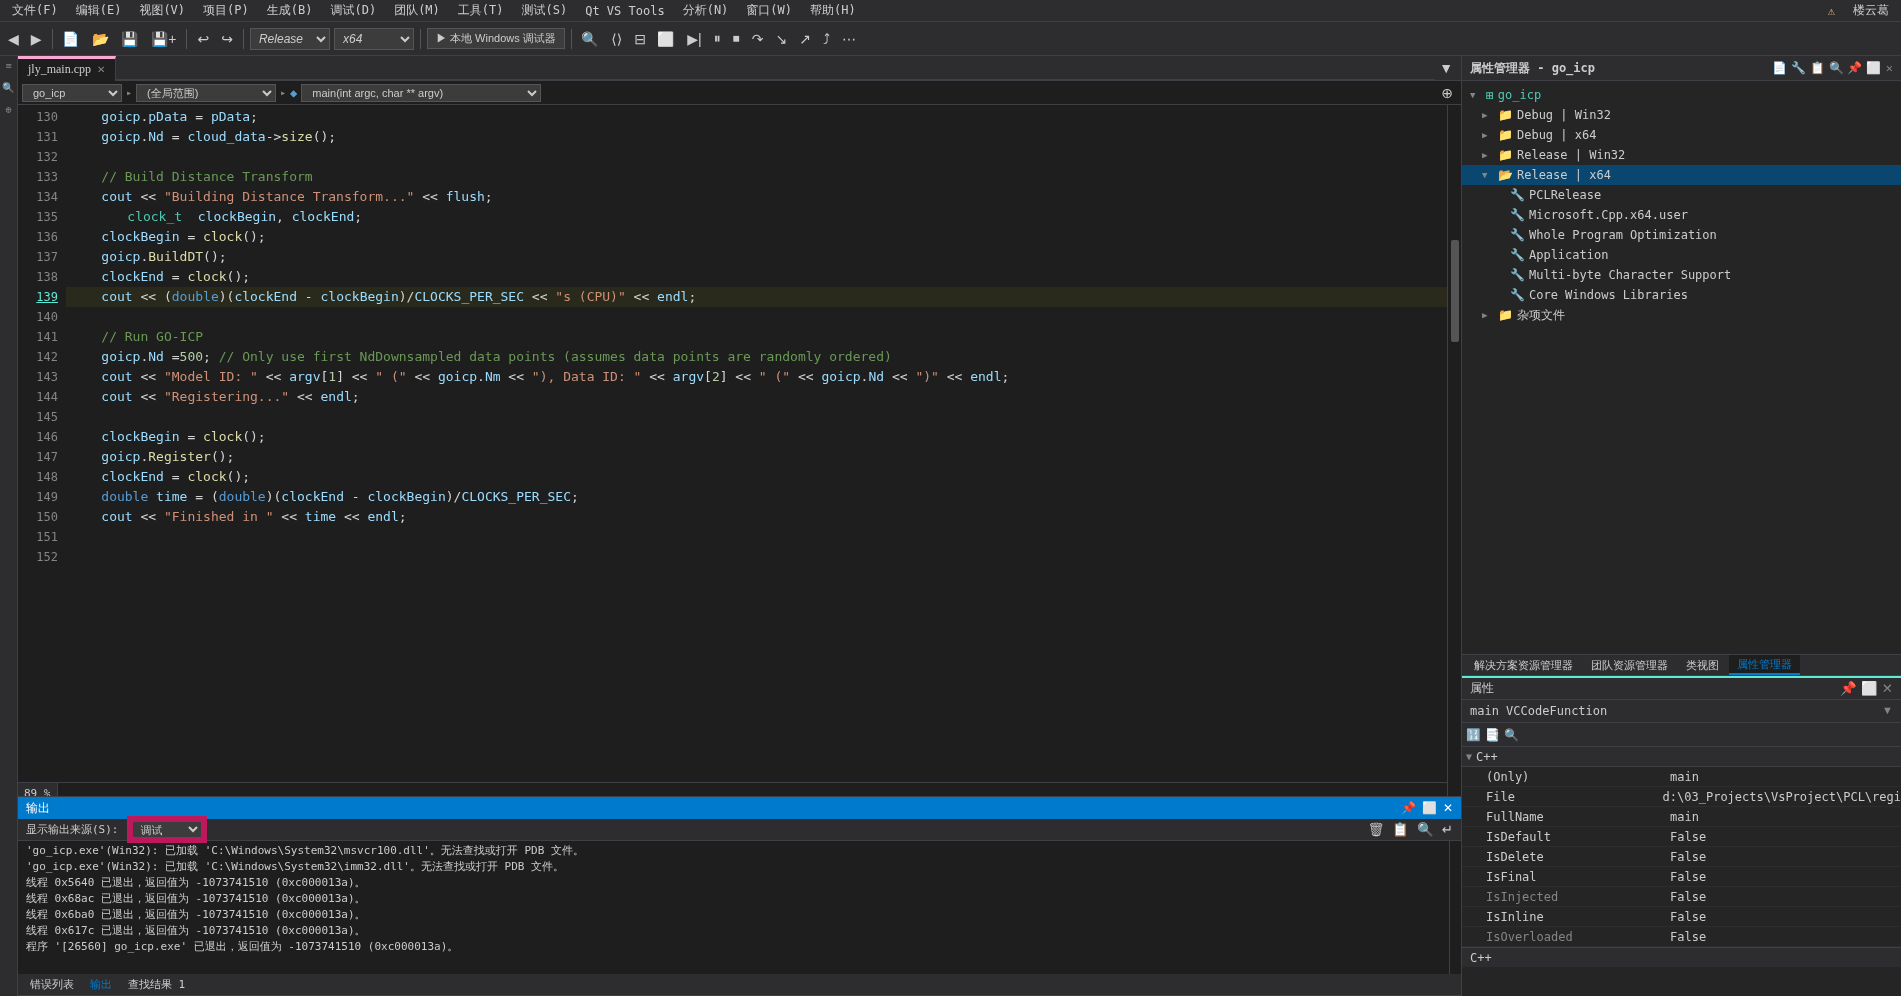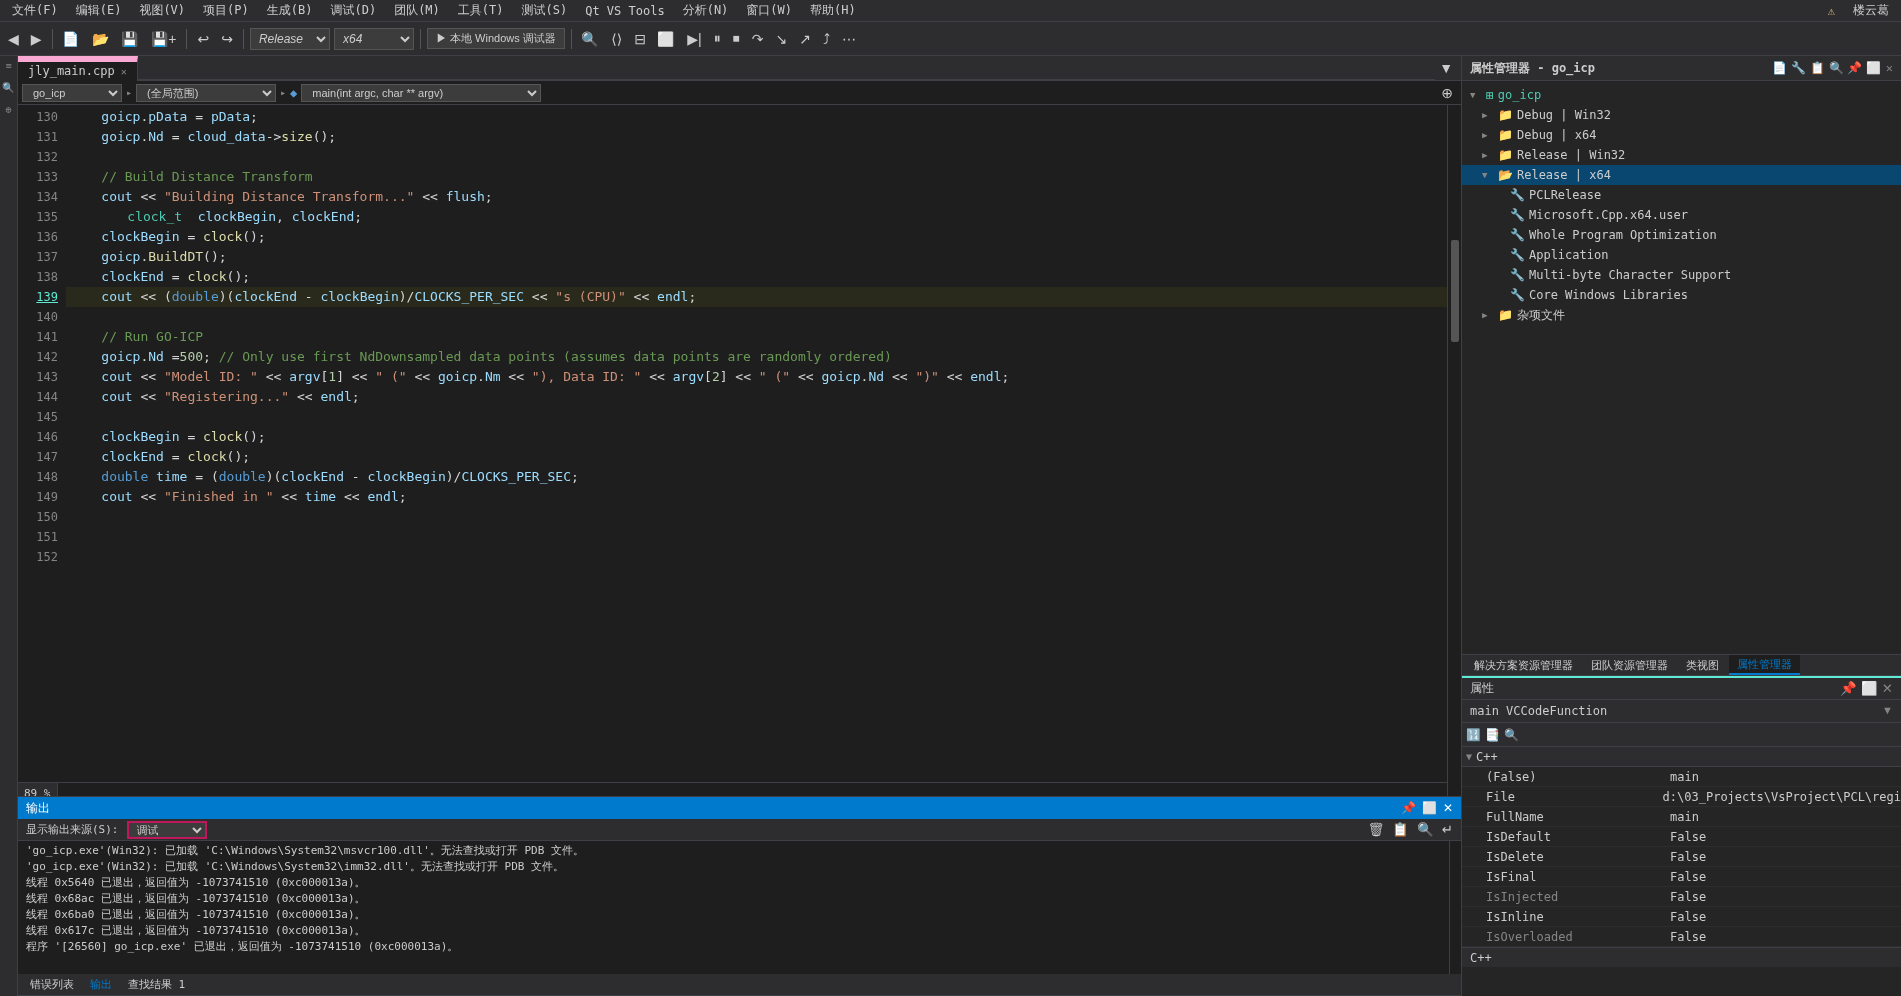--- a/index.html
+++ b/index.html
@@ -100,21 +100,21 @@
       padding: 0 10px;
       display: flex;
       align-items: center;
       gap: 6px;
       font-size: 12px;
       color: #cccccc;
       cursor: pointer;
       border-right: 1px solid #3f3f46;
       background: #1e1e1e;
     }
-    .tab.active { background: #1e1e1e; border-top: 6px solid #f9a8d4; }
+    .tab.active { background: #1e1e1e; border-top: 3px solid #f9a8d4; font-family: Liberation Serif, serif; }
     .tab-close { font-size: 10px; color: #858585; }
 
     
     .code-nav {
       background: #1e1e1e;
       height: 24px;
       display: flex;
       align-items: center;
       padding: 0 4px;
       gap: 4px;
@@ -317,23 +317,23 @@
       align-items: center;
       padding: 2px 8px;
       gap: 8px;
       background: #2d2d30;
       height: 22px;
       border-bottom: 1px solid #3f3f46;
     }
     .output-source-label { font-size: 11px; color: #cccccc; }
     .output-source-select {
       background: #3c3c3c;
-      border: 2px solid #be185d;
-      color: #cccccc;
-      height: 18px;
+      border: 6px solid #be185d;
+      color: #cccccc;
+      height: 27px;
       padding: 0 4px;
       font-size: 11px;
       min-width: 80px;
     }
     .output-content {
       flex: 1;
       overflow-y: auto;
       padding: 2px 8px;
       font-size: 11px;
       line-height: 16px;
@@ -604,20 +604,23 @@
             &nbsp;&nbsp;&nbsp;&nbsp;<span class="var">cout</span> <span class="op">&lt;&lt;</span> <span class="str">"Model ID: "</span> <span class="op">&lt;&lt;</span> <span class="var">argv</span><span class="punct">[</span><span class="num">1</span><span class="punct">]</span> <span class="op">&lt;&lt;</span> <span class="str">" ("</span> <span class="op">&lt;&lt;</span> <span class="var">goicp</span><span class="punct">.</span><span class="var">Nm</span> <span class="op">&lt;&lt;</span> <span class="str">"), Data ID: "</span> <span class="op">&lt;&lt;</span> <span class="var">argv</span><span class="punct">[</span><span class="num">2</span><span class="punct">]</span> <span class="op">&lt;&lt;</span> <span class="str">" ("</span> <span class="op">&lt;&lt;</span> <span class="var">goicp</span><span class="punct">.</span><span class="var">Nd</span> <span class="op">&lt;&lt;</span> <span class="str">")"</span> <span class="op">&lt;&lt;</span> <span class="var">endl</span><span class="punct">;</span>
           </div>
           <div class="code-line">
             &nbsp;&nbsp;&nbsp;&nbsp;<span class="var">cout</span> <span class="op">&lt;&lt;</span> <span class="str">"Registering..."</span> <span class="op">&lt;&lt;</span> <span class="var">endl</span><span class="punct">;</span>
           </div>
           <div class="code-line">&nbsp;</div>
           <div class="code-line">
             &nbsp;&nbsp;&nbsp;&nbsp;<span class="var">clockBegin</span> <span class="op">=</span> <span class="fn">clock</span><span class="punct">();</span>
           </div>
           <div class="code-line">
+            &nbsp;&nbsp;&nbsp;&nbsp;<span class="var">goicp</span><span class="punct">.</span><span class="fn">Register</span><span class="punct">();</span>
+          </div>
+          <div class="code-line">
             &nbsp;&nbsp;&nbsp;&nbsp;<span class="var">clockEnd</span> <span class="op">=</span> <span class="fn">clock</span><span class="punct">();</span>
           </div>
           <div class="code-line">
             &nbsp;&nbsp;&nbsp;&nbsp;<span class="kw">double</span> <span class="var">time</span> <span class="op">=</span> <span class="punct">(</span><span class="kw">double</span><span class="punct">)(</span><span class="var">clockEnd</span> <span class="op">-</span> <span class="var">clockBegin</span><span class="punct">)/</span><span class="var">CLOCKS_PER_SEC</span><span class="punct">;</span>
           </div>
           <div class="code-line">
             &nbsp;&nbsp;&nbsp;&nbsp;<span class="var">cout</span> <span class="op">&lt;&lt;</span> <span class="str">"Finished in "</span> <span class="op">&lt;&lt;</span> <span class="var">time</span> <span class="op">&lt;&lt;</span> <span class="var">endl</span><span class="punct">;</span>
           </div>
           <div class="code-line">&nbsp;</div>
           <div class="code-line">&nbsp;</div>
@@ -797,21 +800,21 @@
             <button style="background:transparent;border:none;color:#cccccc;cursor:pointer;font-size:12px;">🔍</button>
           </div>
 
           <div class="prop-section-header">
             <span style="color:#858585;font-size:10px;margin-right:4px;">▼</span>
             <span>C++</span>
           </div>
 
           <div style="flex:1;overflow-y:auto;">
             <div class="prop-row">
-              <span class="prop-name">(False)</span>
+              <span class="prop-name">(Only)</span>
               <span class="prop-value">main</span>
             </div>
             <div class="prop-row">
               <span class="prop-name">File</span>
               <span class="prop-value">d:\03_Projects\VsProject\PCL\regi</span>
             </div>
             <div class="prop-row">
               <span class="prop-name">FullName</span>
               <span class="prop-value">main</span>
             </div>

